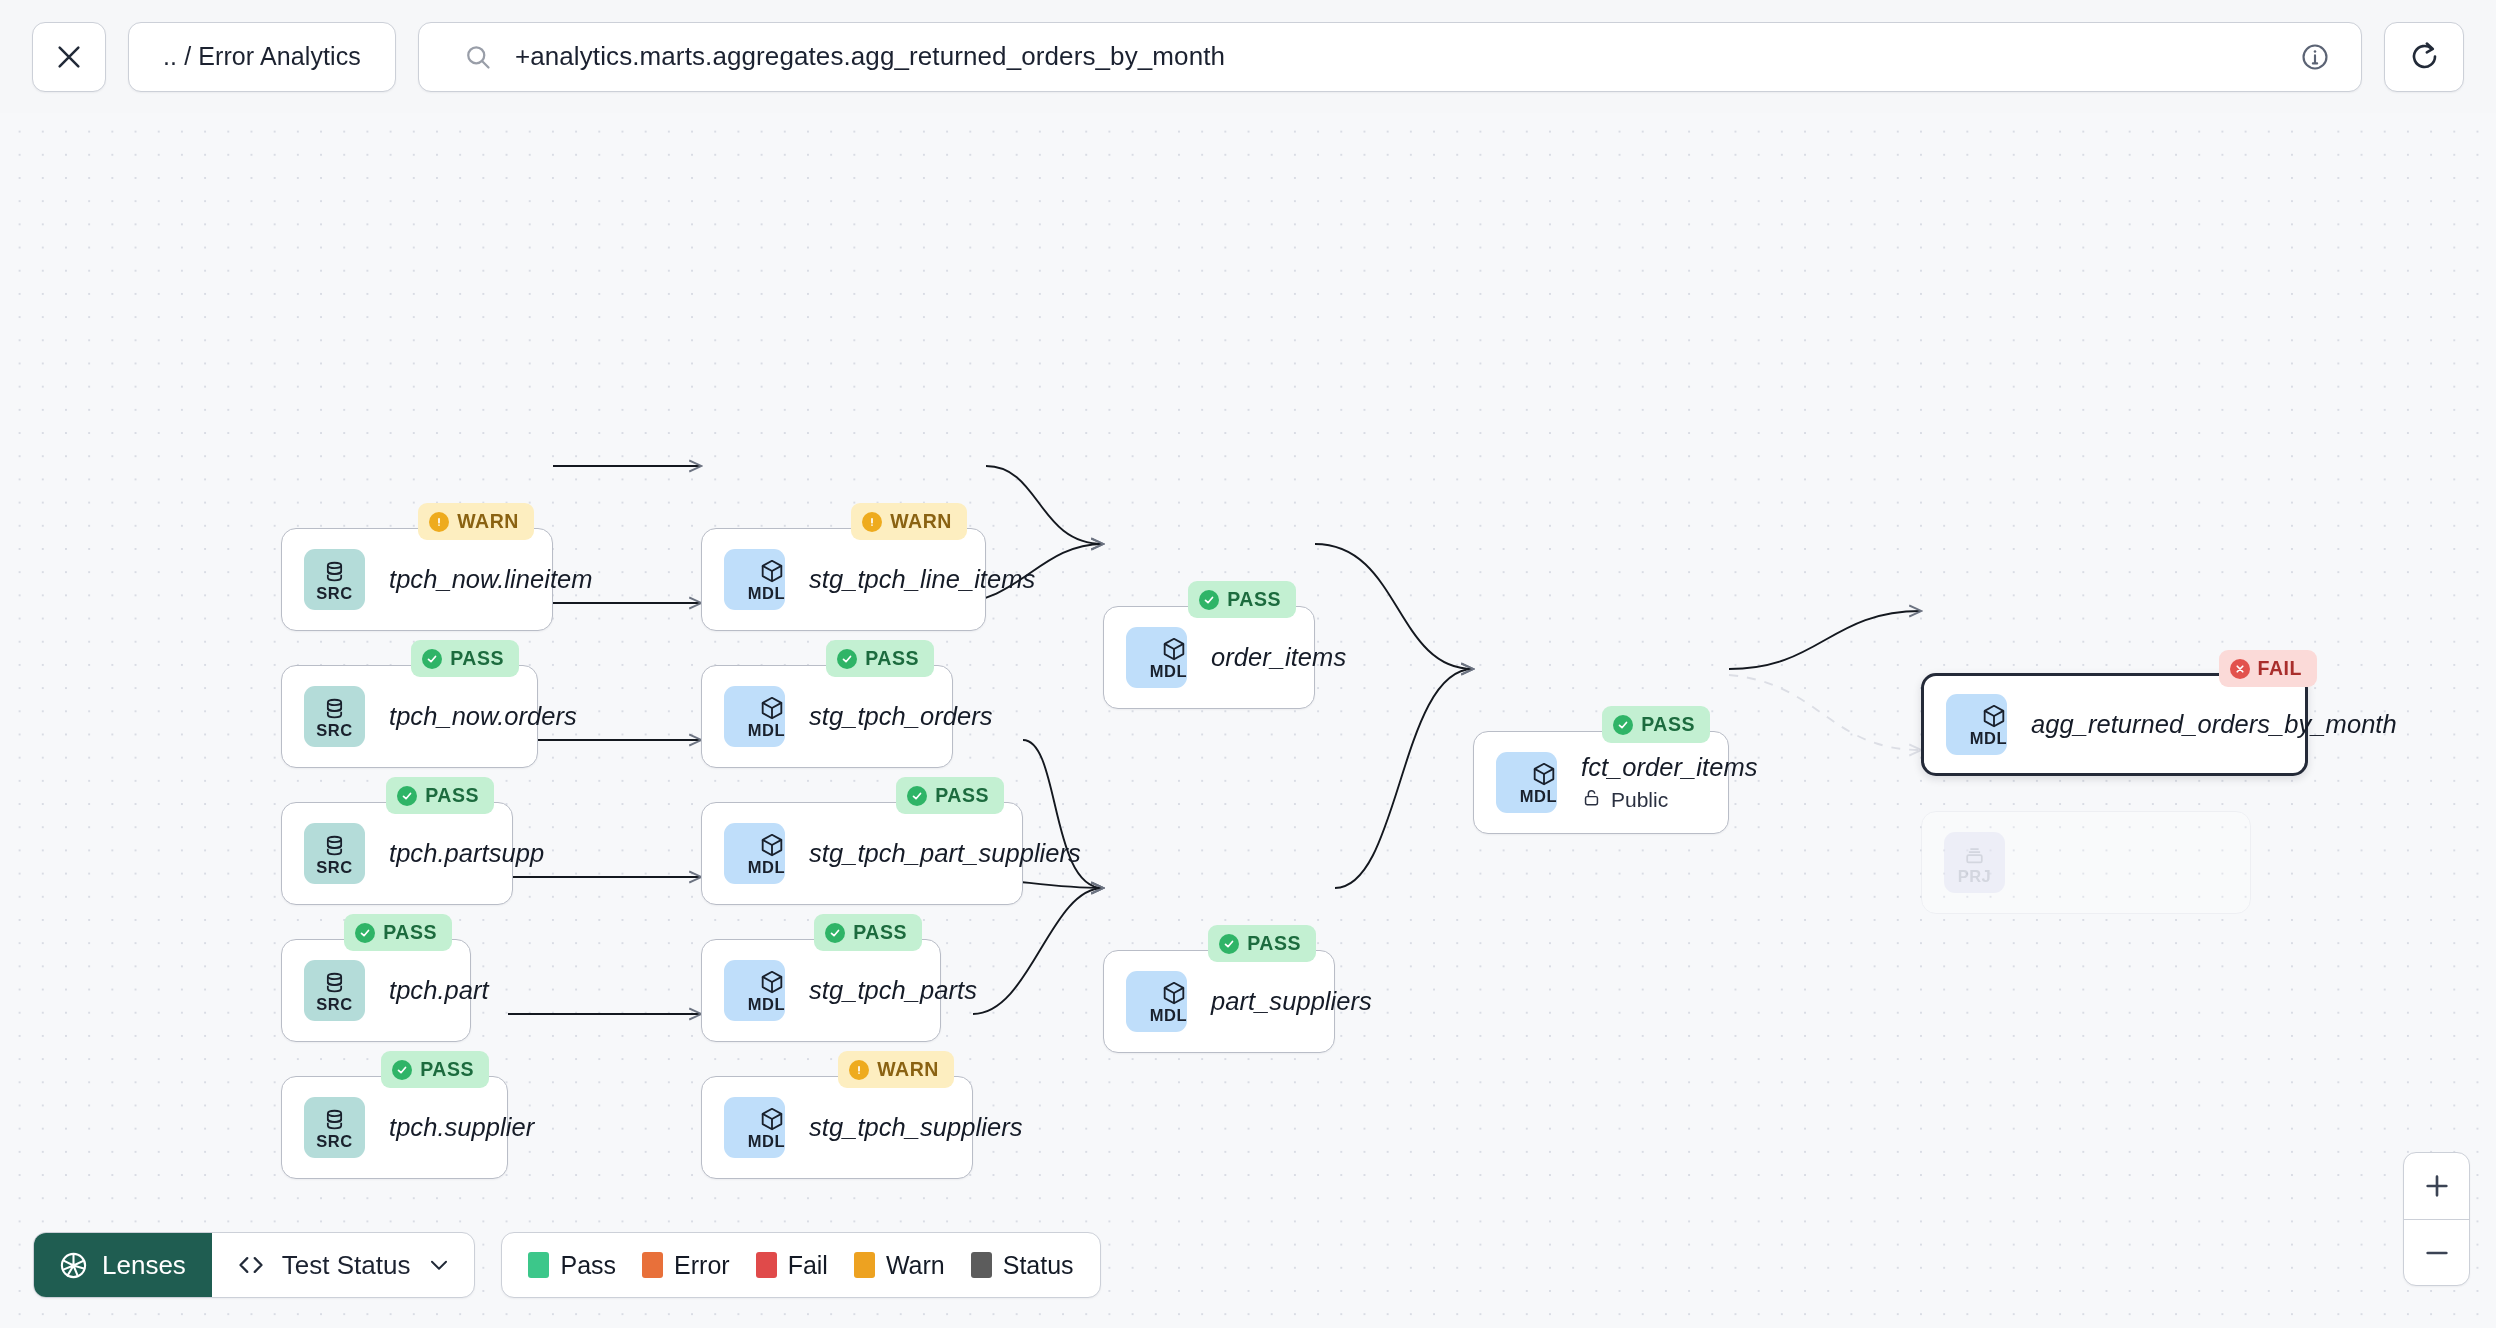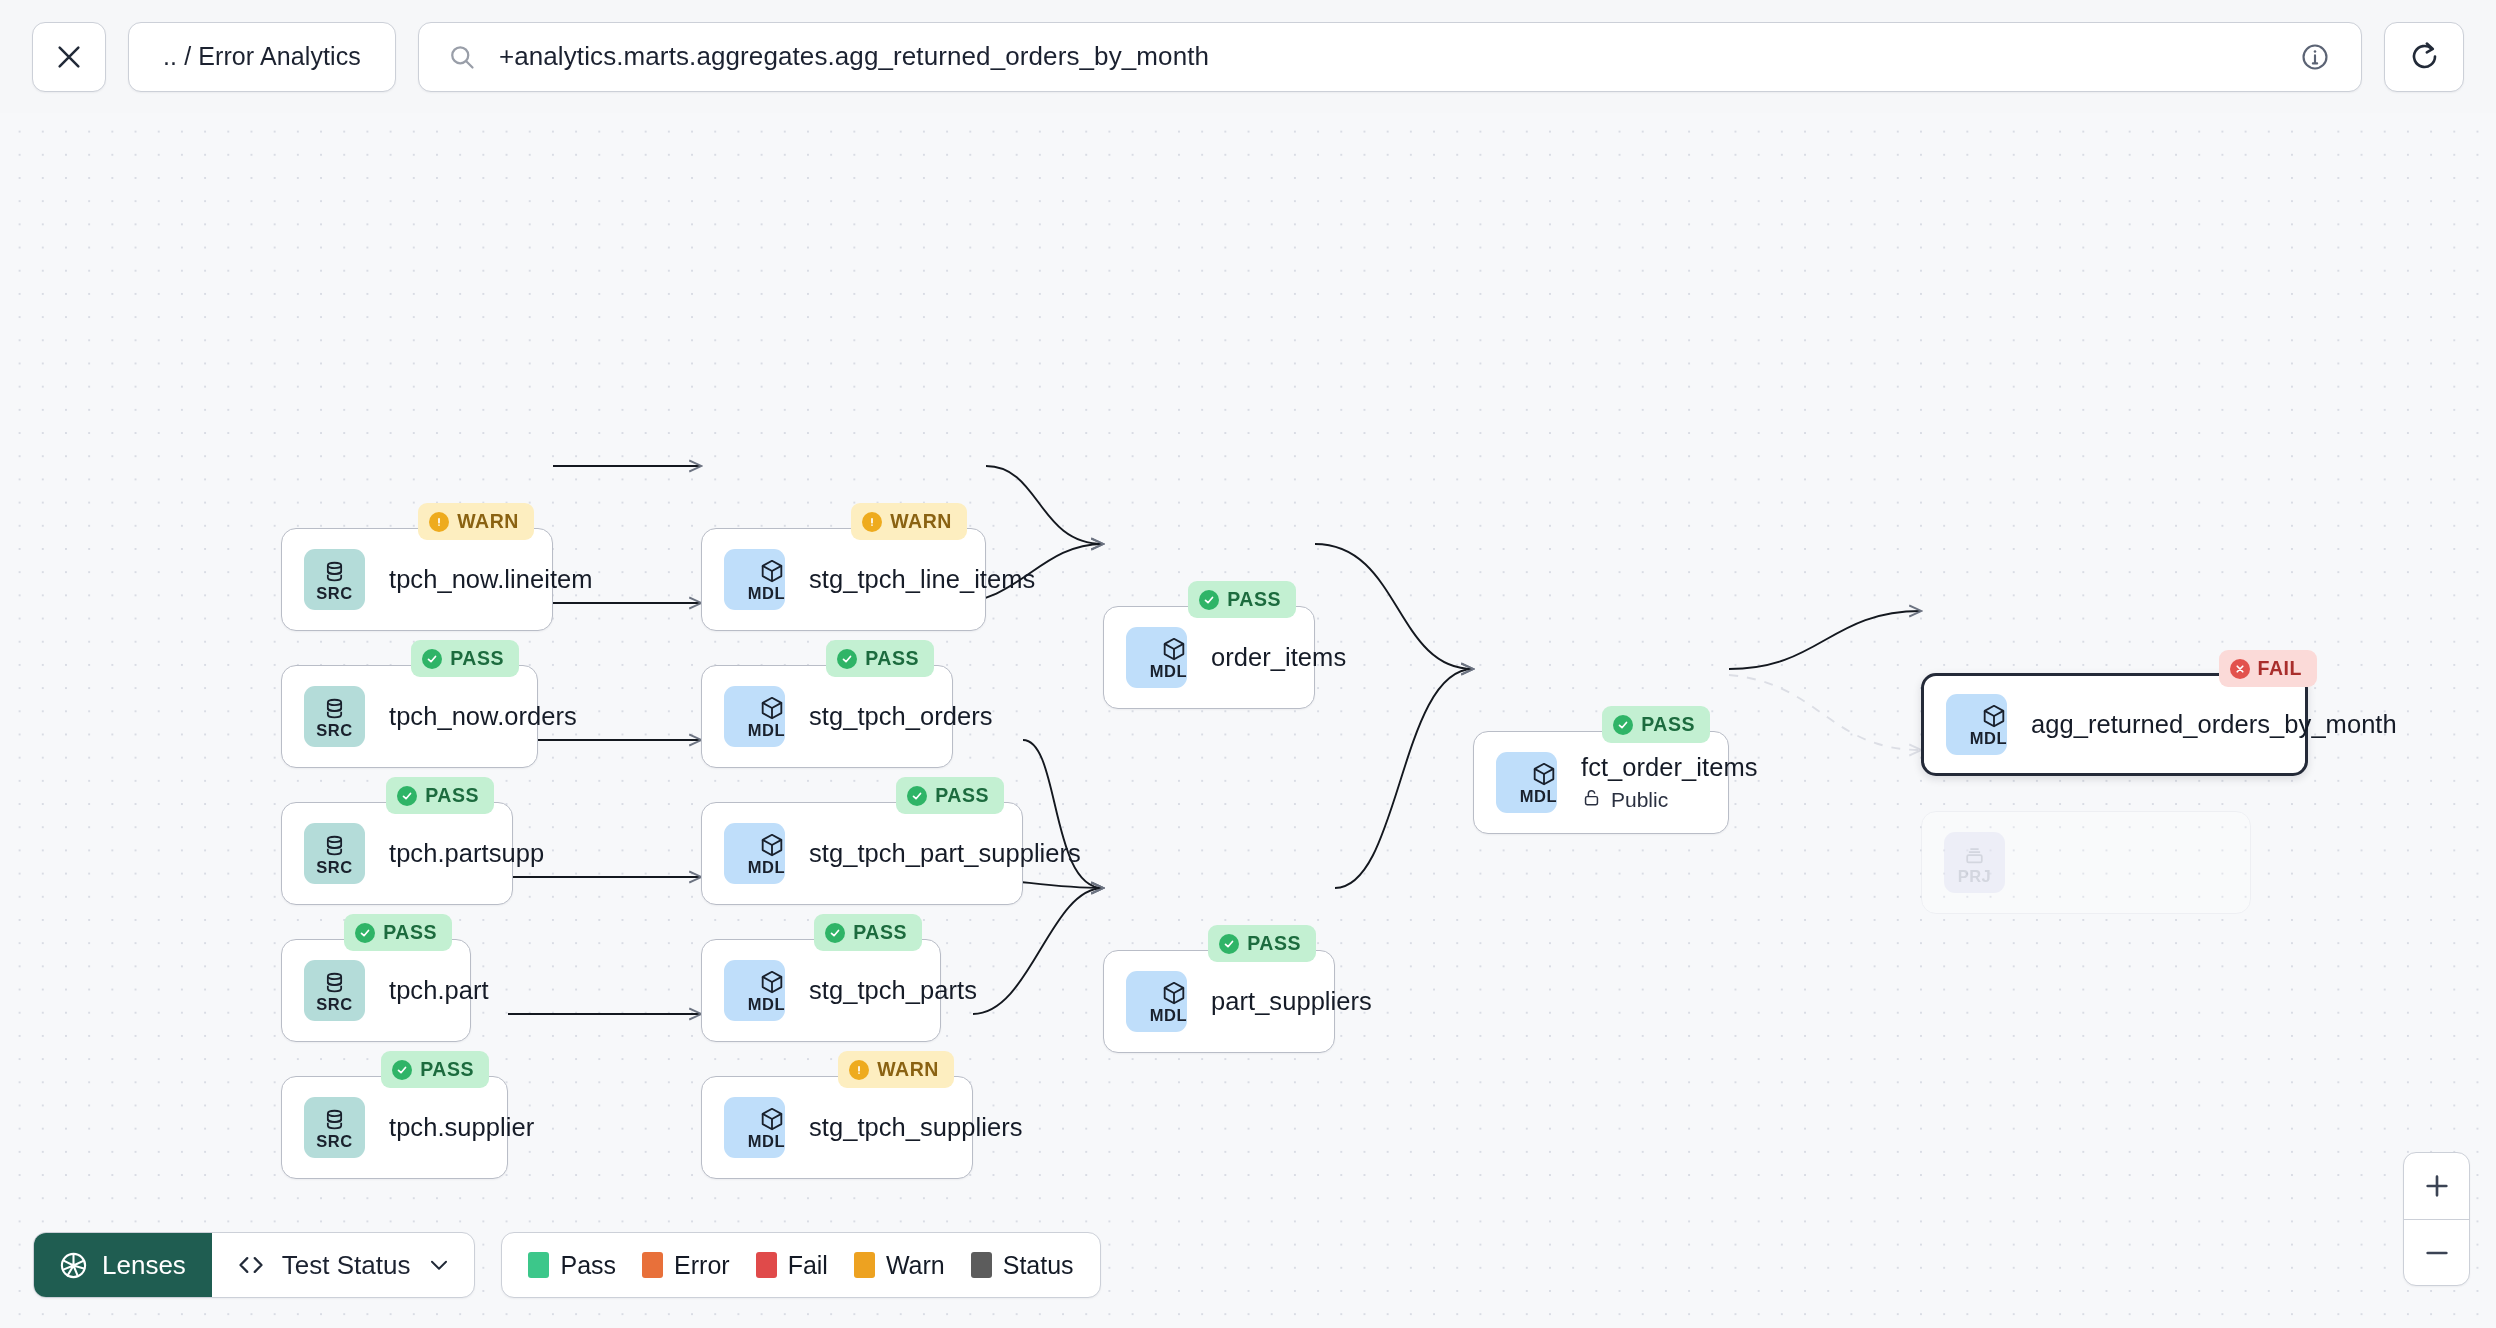--- a/index.html
+++ b/index.html
@@ -25,21 +25,21 @@
     border-radius: 13px;
     height: 70px;
     display: flex; align-items: center; justify-content: center;
     box-shadow: 0 1px 2px rgba(20,25,40,.05);
     cursor: pointer;
   }
   .tb-close { width: 74px; flex: none; }
   .tb-crumb { padding: 0 34px; flex: none; font-size: 25px; color: #1c2230; white-space: nowrap; letter-spacing: .1px; }
   .tb-search {
     flex: 1 1 auto; min-width: 0;
-    padding: 0 30px 0 28px;
+    padding: 0 30px 0 44px;
     display: flex; align-items: center; gap: 22px;
     justify-content: flex-start;
   }
   .tb-search .sv {
     font-size: 26px; color: #1b2130; white-space: nowrap;
     overflow: hidden; text-overflow: ellipsis; flex: 1 1 auto;
     letter-spacing: .1px;
   }
   .tb-refresh { width: 80px; flex: none; }
   .ico { display: block; flex: none; }
@@ -84,21 +84,21 @@
   .node-badge.src { background: #b4dcd9; }
   .node-badge.mdl { background: #bfdefa; align-items: flex-end; }
   .node-badge.prj { background: #dadcf2; }
   .nb-glyph { height: 26px; display: flex; align-items: flex-end; }
   .nb-kind {
     font-size: 16.5px; font-weight: 600; color: #19202c;
     letter-spacing: .5px; line-height: 1;
   }
   .node-text { margin-left: 24px; padding-right: 26px; min-width: 0; }
   .node-title {
-    font-size: 25.5px; color: #151b27; white-space: nowrap; letter-spacing: .05px;
+    font-size: 25.5px; color: #151b27; white-space: nowrap; letter-spacing: .05px; font-style: italic;
   }
   .node-sub {
     display: flex; align-items: center; gap: 9px;
     font-size: 21px; color: #2a3040; margin-top: 5px;
   }
 
   
   .pill {
     position: absolute; top: -26px;
     height: 37px; padding: 0 15px 0 11px;

